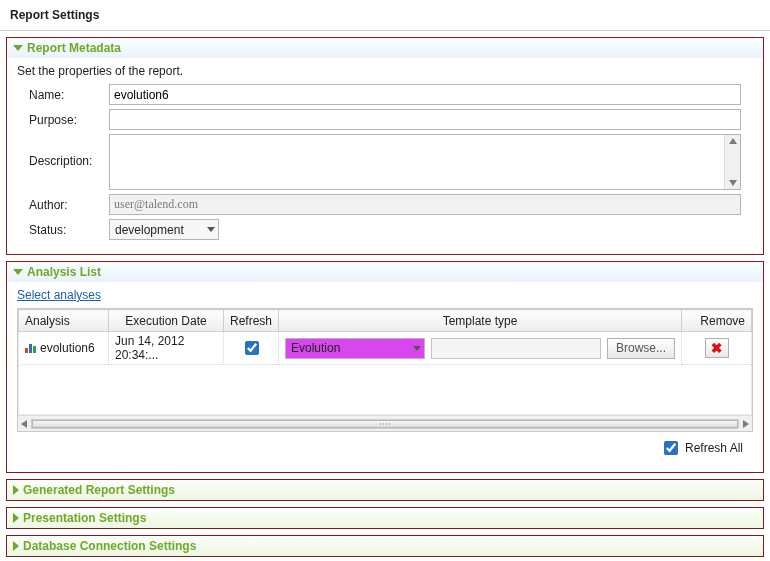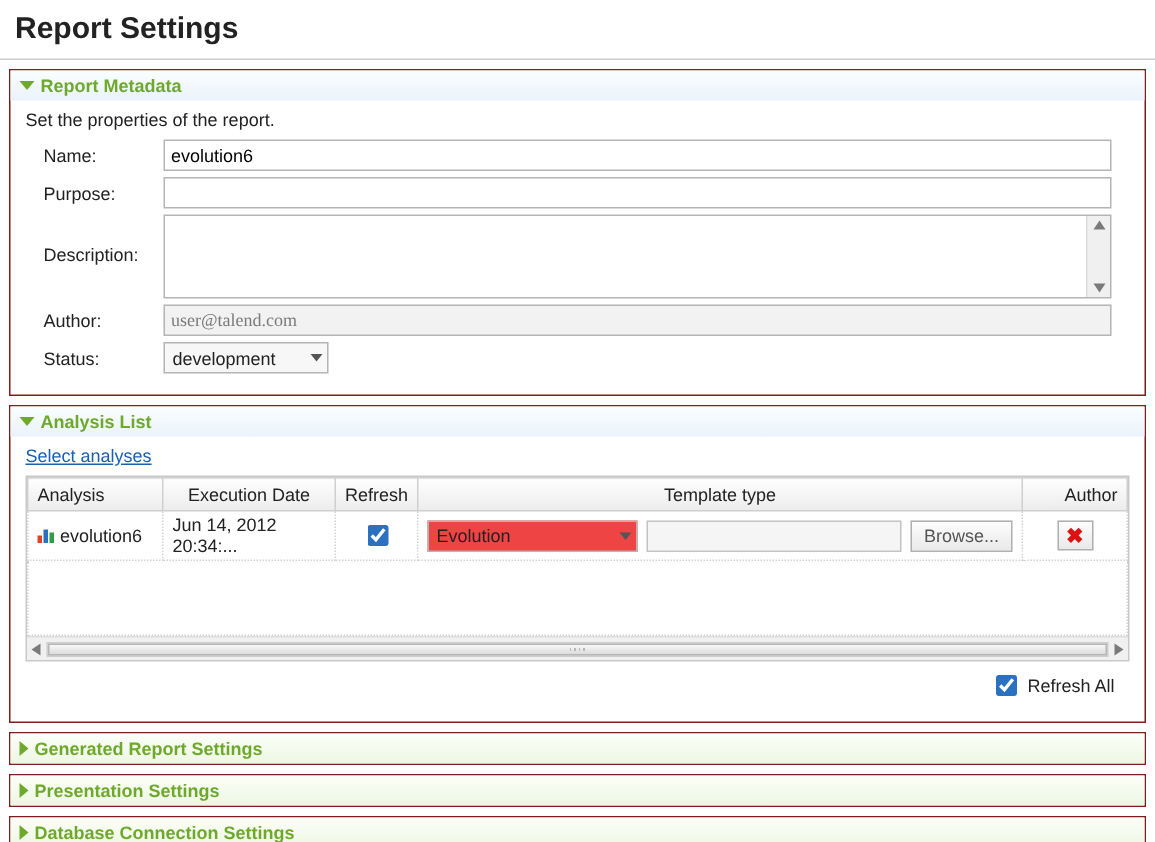--- a/index.html
+++ b/index.html
@@ -5,21 +5,21 @@
   * { box-sizing: border-box; }
   body {
     margin: 0;
     font-family: "Segoe UI", Tahoma, Arial, sans-serif;
     font-size: 12px;
     background: #fff;
     color: #222;
     width: 770px;
   }
   .page-title {
-    font-size: 20px;
+    font-size: 12px;
     font-weight: bold;
     padding: 8px 6px 8px 10px;
     border-bottom: 1px solid #ccc;
   }
   .section {
     border: 1px solid #7f1d1d;
     margin: 6px 6px 2px 6px;
   }
   .section-header {
     background: linear-gradient(#fafeff, #e9f3fb);
@@ -181,21 +181,21 @@
   }
   .chart-icon span { position: absolute; bottom: 0; width: 3px; }
   .chart-icon .b1 { left: 0; height: 5px; background: #d42; }
   .chart-icon .b2 { left: 4px; height: 9px; background: #2a71c1; }
   .chart-icon .b3 { left: 8px; height: 7px; background: #2f9e44; }
   .template-cell {
     display: flex;
     align-items: center;
     gap: 6px;
   }
-  .template-cell .select-combo { flex: 0 0 140px; min-width: 0; background: #ef4444; }
+  .template-cell .select-combo { flex: 0 0 140px; min-width: 0; background: #d946ef; }
   .template-cell .path-box {
     flex: 1;
     border: 1px solid #c4c4c4;
     background: #f5f5f5;
     height: 21px;
   }
   .btn {
     border: 1px solid #b0b0b0;
     background: linear-gradient(#fdfdfd,#e9e9e9);
     height: 21px;
@@ -308,21 +308,21 @@
             <col class="col-refresh">
             <col class="col-template">
             <col class="col-remove">
         </colgroup>
         <thead>
           <tr>
             <th>Analysis</th>
             <th class="center">Execution Date</th>
             <th class="center">Refresh</th>
             <th class="center">Template type</th>
-            <th class="right">Author</th>
+            <th class="right">Remove</th>
           </tr>
         </thead>
         <tbody>
           <tr>
             <td>
               <span class="chart-icon"><span class="b1"></span><span class="b2"></span><span class="b3"></span></span><span>evolution6</span>
             </td>
             <td>Jun 14, 2012 20:34:...</td>
             <td class="center">
               <input type="checkbox" checked="" style="">

